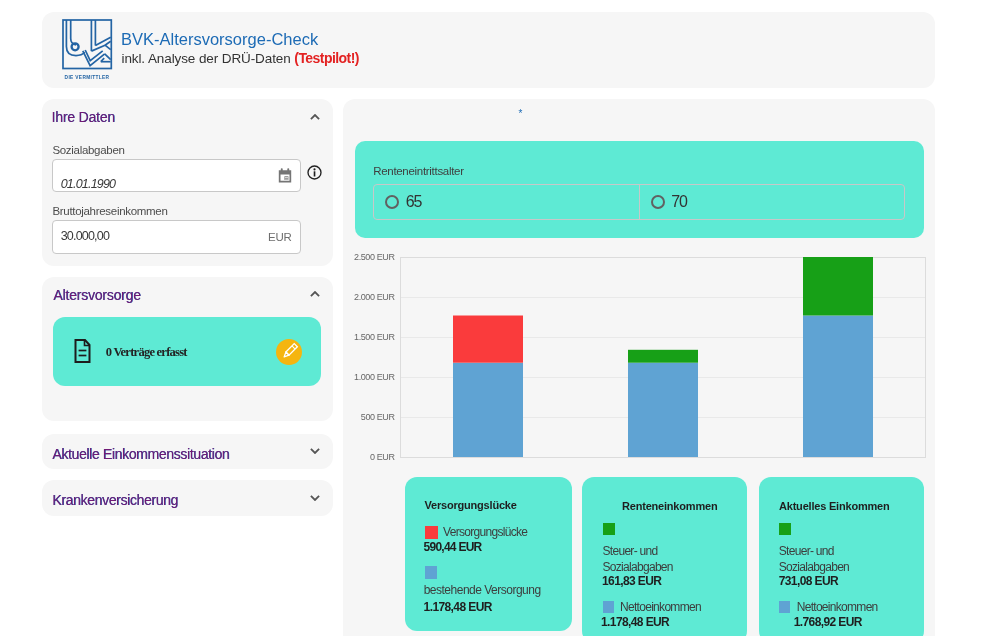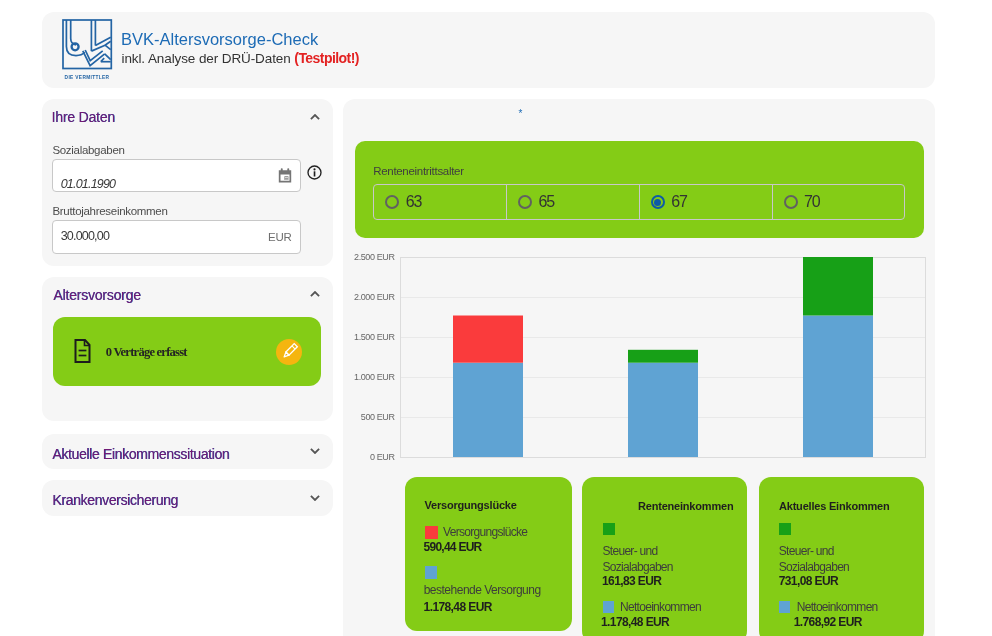--- a/index.html
+++ b/index.html
@@ -1,20 +1,20 @@
 <!DOCTYPE html>
 <html lang="de"><head>
 <meta charset="utf-8">
 <style>
   * { box-sizing: border-box; margin:0; padding:0; }
   html,body { width:992px; height:636px; background:#fff; font-family:"Liberation Sans", sans-serif; overflow:hidden; }
   #page { position:relative; width:992px; height:636px; overflow:hidden; }
   .abs { position:absolute; }
   .card { position:absolute; background:#f6f6f6; border-radius:12px; }
-  .wcard { position:absolute; background:#84cc16; border-radius:12px; }
+  .wcard { position:absolute; background:#5eead4; border-radius:12px; }
   .sec-title { position:absolute; font-size:14px; font-weight:500; letter-spacing:-0.2px; color:#701a75; line-height:17px; white-space:nowrap; text-shadow:0.35px 0 0 #1d6bb5; }
   .lbl { position:absolute; font-size:11.5px; letter-spacing:-0.3px; color:#4c4c4c; line-height:14px; white-space:nowrap; }
   .inp { position:absolute; background:#fff; border:1px solid #c8c8c8; border-radius:4px; font-size:12.5px; letter-spacing:-0.6px; color:#383838; }
   .t-title { position:absolute; font-size:11px; font-weight:bold; letter-spacing:-0.2px; color:#1f1f1f; line-height:13px; white-space:nowrap; }
   .t-label { position:absolute; font-size:12px; letter-spacing:-0.7px; color:#3d3d3d; line-height:16px; }
   .t-val { position:absolute; font-size:12px; font-weight:bold; letter-spacing:-0.6px; color:#1f1f1f; line-height:14px; white-space:nowrap; }
   .sq { position:absolute; }
   .cell { flex:1; display:flex; align-items:center; padding-left:11px; }
   .cell + .cell { border-left:1px solid #c8c8c8; }
   .ring { width:14px; height:14px; border-radius:50%; border:2px solid #616161; flex:0 0 auto; margin-top:1px; }
@@ -120,31 +120,21 @@
   </div>
 
   <div class="card" style="left:342.5px; top:99px; width:592.5px; height:560px;">
     <div class="abs" style="left:176px; top:9px; font-size:10px; color:#1d6bb5;">*</div>
 
     <div class="wcard" style="left:12px; top:42px; width:569px; height:97px; border-radius:10px;">
       <div class="lbl" style="left:18.7px; top:22.9px; color:#3f3f3f;">Renteneintrittsalter</div>
       <div class="abs" style="left:18.7px; top:42.5px; width:532.2px; height:36px; border:1px solid #c8c8c8; border-radius:4px; display:flex;">
         <div class="cell">
             <span class="ring"></span>
-            <span class="num">63</span>
-          </div>
-        <div class="cell">
-            <span class="ring"></span>
             <span class="num">65</span>
-          </div>
-        <div class="cell">
-            <span class="ring" style="border-color:#0d5ba7; position:relative;">
-              <span class="abs" style="left:1.5px; top:1.5px; width:7px; height:7px; border-radius:50%; background:#0d5ba7;"></span>
-            </span>
-            <span class="num">67</span>
           </div>
         <div class="cell">
             <span class="ring"></span>
             <span class="num">70</span>
           </div>
       </div>
     </div>
 
     <svg class="abs" style="left:0px; top:152px;" width="592" height="215" viewBox="0 0 592 215">
       <g stroke="#e9e9e9" stroke-width="1">
@@ -176,21 +166,21 @@
       <div class="t-title" style="left:19.9px; top:22.4px;">Versorgungslücke</div>
       <div class="sq" style="left:20px; top:49.5px; width:13px; height:13px; background:#fa3b3c;"></div>
       <div class="t-label" style="left:38.5px; top:47.9px;">Versorgungslücke</div>
       <div class="t-val" style="left:19px; top:63.4px; letter-spacing:-0.75px;">590,44 EUR</div>
       <div class="sq" style="left:20px; top:89.5px; width:12.5px; height:12.5px; background:#5fa3d3;"></div>
       <div class="t-label" style="left:19.1px; top:105.3px; letter-spacing:-0.5px;">bestehende Versorgung</div>
       <div class="t-val" style="left:19px; top:123px;">1.178,48 EUR</div>
     </div>
 
     <div class="wcard" style="left:239.5px; top:378.3px; width:164.7px; height:166px;">
-      <div class="t-title" style="left:32px; top:22.3px;padding-left:24px;">Renteneinkommen</div>
+      <div class="t-title" style="left:16px; top:22.3px;padding-left:24px;">Renteneinkommen</div>
       <div class="sq" style="left:21px; top:46.2px; width:12px; height:12px; background:#17a017;"></div>
       <div class="t-label" style="left:20.5px; top:65.9px;">Steuer- und<br>Sozialabgaben</div>
       <div class="t-val" style="left:20px; top:96.4px;">161,83 EUR</div>
       <div class="sq" style="left:20.6px; top:123.6px; width:11.7px; height:11.7px; background:#5fa3d3;"></div>
       <div class="t-label" style="left:38px; top:121.3px;">Nettoeinkommen</div>
       <div class="t-val" style="left:19px; top:137.6px;">1.178,48 EUR</div>
     </div>
 
     <div class="wcard" style="left:416.2px; top:378.3px; width:165.3px; height:166px;">
       <div class="t-title" style="left:20.3px; top:22.3px;">Aktuelles Einkommen</div>

